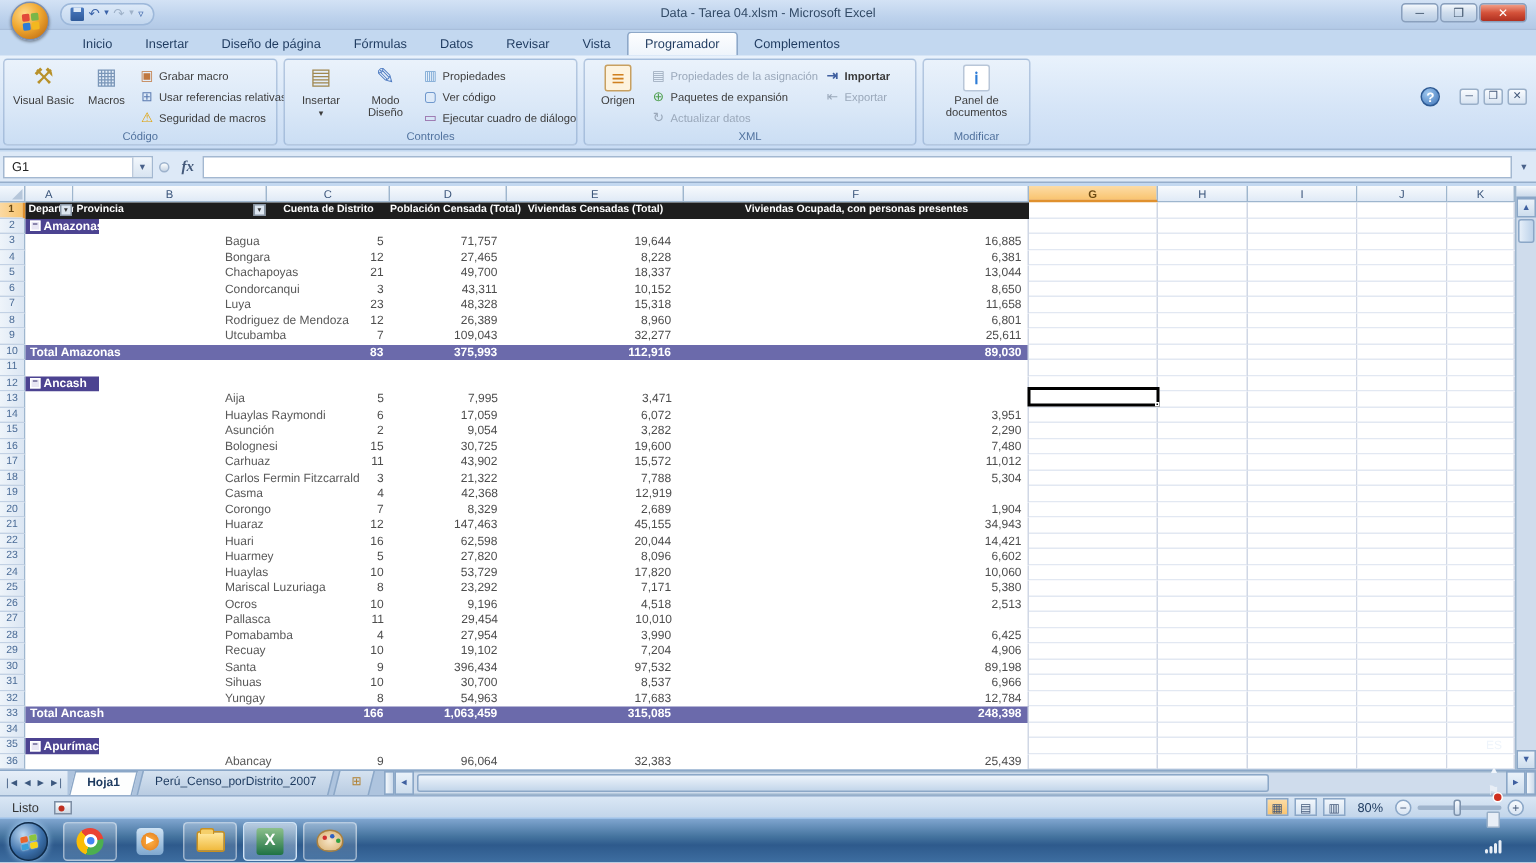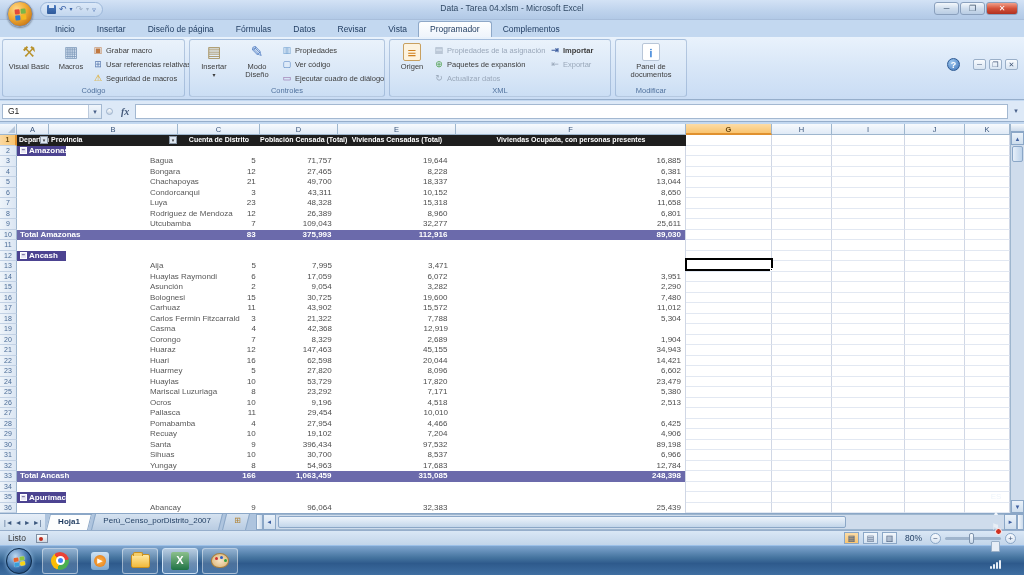--- a/index.html
+++ b/index.html
@@ -689,21 +689,21 @@
           <div class="gk" style="width: 45px;"></div>
         </div>
         <div class="grow">
           <div class="gut">24</div>
           <div class="af">
             <div class="c-a"></div>
             <div class="c-b dname">Huaylas</div>
             <div class="c-c num">10</div>
             <div class="c-d num">53,729</div>
             <div class="c-e num">17,820</div>
-            <div class="c-f num">23,479</div>
+            <div class="c-f num">10,060</div>
           </div>
           <div class="gk" style="width: 86px;"></div>
           <div class="gk" style="width: 60px;"></div>
           <div class="gk" style="width: 73px;"></div>
           <div class="gk" style="width: 60px;"></div>
           <div class="gk" style="width: 45px;"></div>
         </div>
         <div class="grow">
           <div class="gut">25</div>
           <div class="af">
@@ -751,21 +751,21 @@
           <div class="gk" style="width: 60px;"></div>
           <div class="gk" style="width: 45px;"></div>
         </div>
         <div class="grow">
           <div class="gut">28</div>
           <div class="af">
             <div class="c-a"></div>
             <div class="c-b dname">Pomabamba</div>
             <div class="c-c num">4</div>
             <div class="c-d num">27,954</div>
-            <div class="c-e num">4,466</div>
+            <div class="c-e num">3,990</div>
             <div class="c-f num">6,425</div>
           </div>
           <div class="gk" style="width: 86px;"></div>
           <div class="gk" style="width: 60px;"></div>
           <div class="gk" style="width: 73px;"></div>
           <div class="gk" style="width: 60px;"></div>
           <div class="gk" style="width: 45px;"></div>
         </div>
         <div class="grow">
           <div class="gut">29</div>

